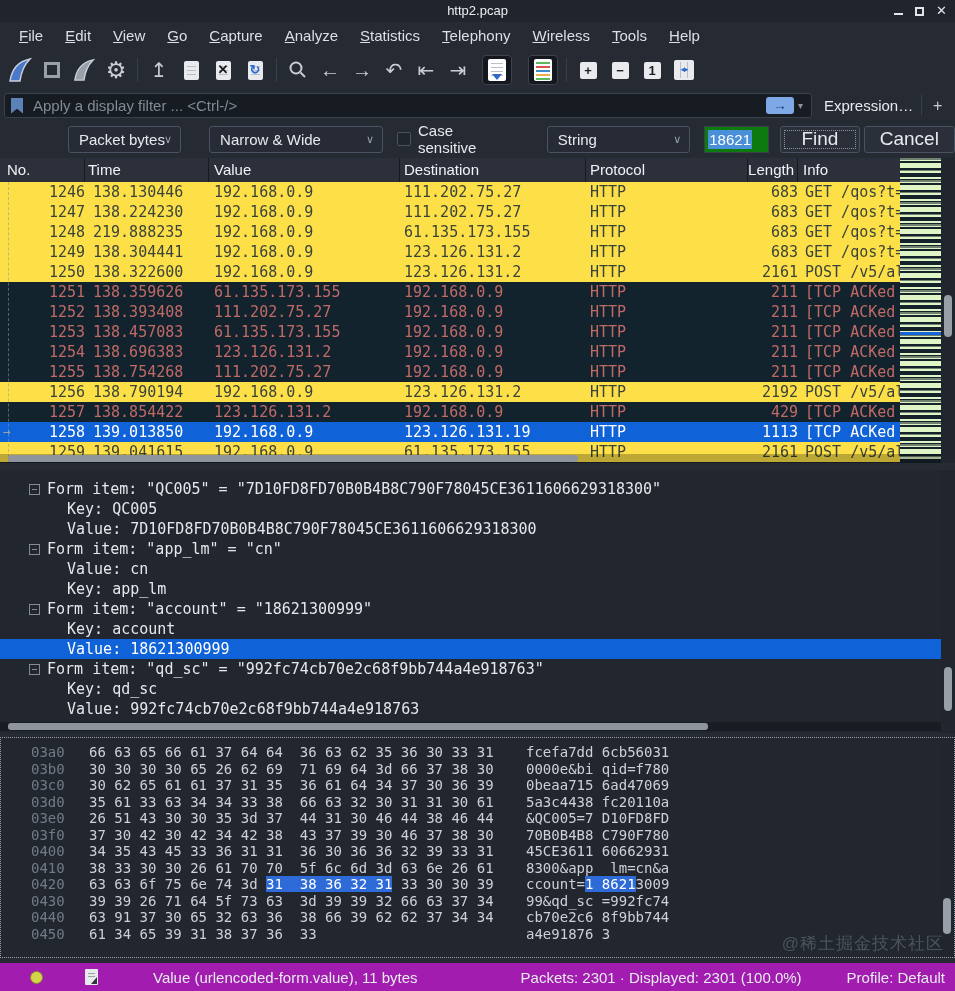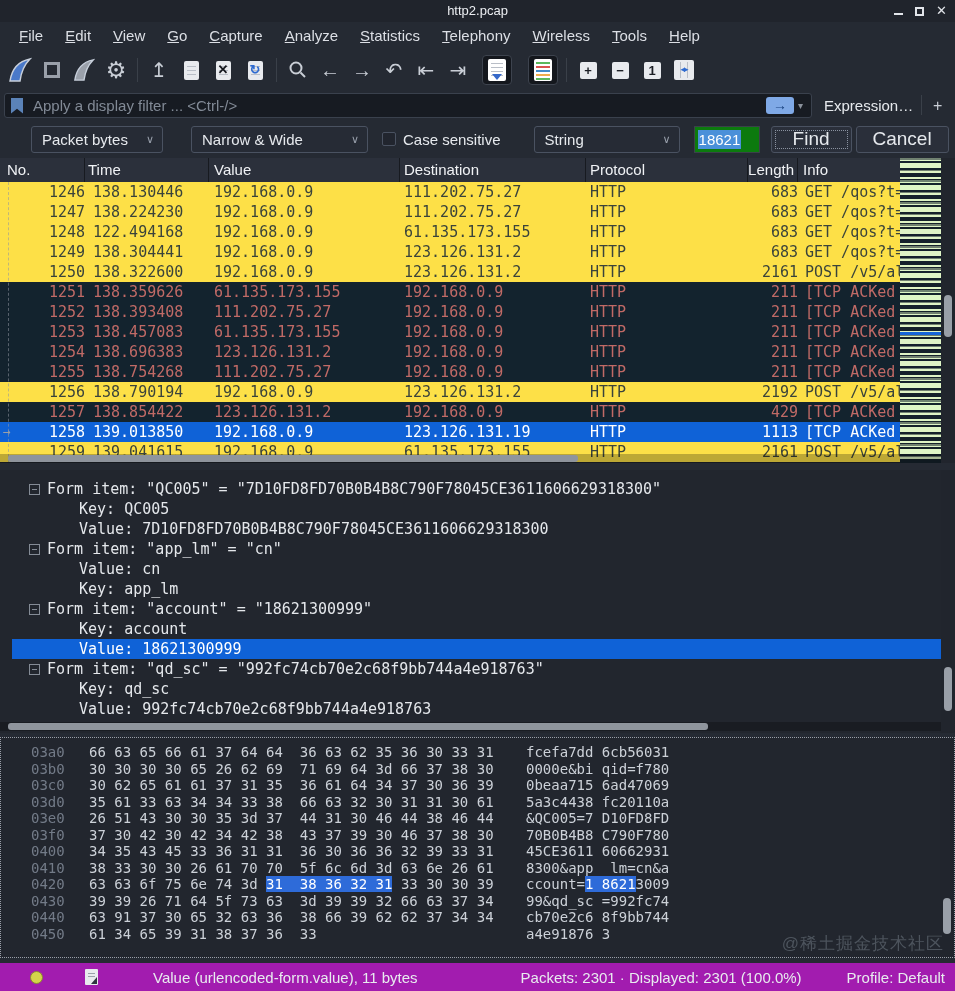--- a/index.html
+++ b/index.html
@@ -56,21 +56,21 @@
             font-size:14px;line-height:16px;text-align:center;margin-right:4px;flex:none;}
   .applycaret{font-size:10px;color:#8a919c;margin-right:8px;flex:none;}
   .expr{position:absolute;left:824px;top:3px;font-size:15px;color:#e6e9ed;line-height:22px;}
   .fsep{position:absolute;left:921px;top:3px;width:1px;height:20px;background:#3a4049;}
   .plusbtn{position:absolute;left:933px;top:3px;font-size:16px;color:#c9ced6;line-height:22px;}
   
   .findbar{position:absolute;top:122px;left:0;right:0;height:34px;display:flex;align-items:center;}
   .dd{height:27px;background:#262b35;border:1px solid #4a5261;border-radius:3px;display:flex;
       align-items:center;font-size:15px;color:#e6e9ed;padding-left:10px;position:relative;}
   .dd .chev{position:absolute;right:8px;font-size:11px;color:#99a0ac;}
-  .dd1{width:132px;margin-left:31px;}
+  .dd1{width:115px;margin-left:68px;}
   .dd2{width:177px;margin-left:28px;}
   .dd3{width:146px;margin-left:33px;}
   .cb{width:14px;height:14px;background:#21252e;border:1px solid #4a5261;border-radius:2px;margin-left:14px;flex:none;}
   .cblabel{font-size:15px;color:#e6e9ed;margin-left:7px;}
   .findinput{width:66px;height:27px;background:#0c7a0e;border:1px solid #3a4149;margin-left:14px;
              font-family:"Liberation Sans",sans-serif;font-size:15px;display:flex;align-items:center;padding-left:3px;}
   .findinput .sel{background:#4a90d9;color:#fff;padding:1px 1px;}
   .btn{height:27px;background:#2a2f3a;border:1px solid #4a5261;border-radius:3px;font-size:19px;
        color:#e6e9ed;display:flex;align-items:center;justify-content:center;}
   .btn-find{width:81px;margin-left:11px;outline:1px dotted #8a92a0;outline-offset:-5px;}
@@ -116,21 +116,21 @@
   .plist .vhandle{top:137px;height:42px;}
   .hscroll{position:absolute;left:0;right:14px;height:9px;background:rgba(0,0,0,.25);z-index:10;}
   .hhandle{position:absolute;top:1px;height:7px;border-radius:3px;background:#8f959d;}
   .plist .hscroll{top:296px;}
   .plist .hhandle{left:8px;width:570px;}
   
   .details{position:absolute;top:470px;left:0;width:955px;height:263px;background:#22262e;padding-top:9px;}
   .drow{height:20px;line-height:20px;font-family:"DejaVu Sans Mono",monospace;font-size:15px;
         color:#e4e7eb;white-space:pre;display:flex;align-items:center;}
   .drow.item{padding-left:29px;}
-  .drow.sub{padding-left:67px;margin-left:12px;}
+  .drow.sub{padding-left:67px;}
   .dbox{display:none;width:11px;height:11px;border:1px solid #848b96;position:relative;margin-right:7px;flex:none;}
   .dbox::after{content:"";position:absolute;left:2px;right:2px;top:4px;height:1px;background:#848b96;}
   .drow.item .dbox{display:inline-block;}
   .drow.selected{background:#0f62d7;color:#fff;}
   .details .hscroll{top:252px;left:0;right:14px;}
   .details .hhandle{left:8px;width:700px;}
   .dvscroll{position:absolute;left:941px;top:0;width:14px;height:263px;background:#21252d;}
   .details .vhandle{top:197px;height:44px;left:3px;}
   
   .hexpane{position:absolute;top:737px;left:0;width:955px;height:221px;background:#22262e;
@@ -316,21 +316,21 @@
         <div class="c-time">138.224230</div>
         <div class="c-src">192.168.0.9</div>
         <div class="c-dst">111.202.75.27</div>
         <div class="c-proto">HTTP</div>
         <div class="c-len">683</div>
         <div class="c-info">GET /qos?t=</div>
       </div>
         <div class="prow green">
         <span class="pmark"></span>
         <div class="c-no">1248</div>
-        <div class="c-time">122.494168</div>
+        <div class="c-time">219.888235</div>
         <div class="c-src">192.168.0.9</div>
         <div class="c-dst">61.135.173.155</div>
         <div class="c-proto">HTTP</div>
         <div class="c-len">683</div>
         <div class="c-info">GET /qos?t=</div>
       </div>
         <div class="prow green">
         <span class="pmark"></span>
         <div class="c-no">1249</div>
         <div class="c-time">138.304441</div>

